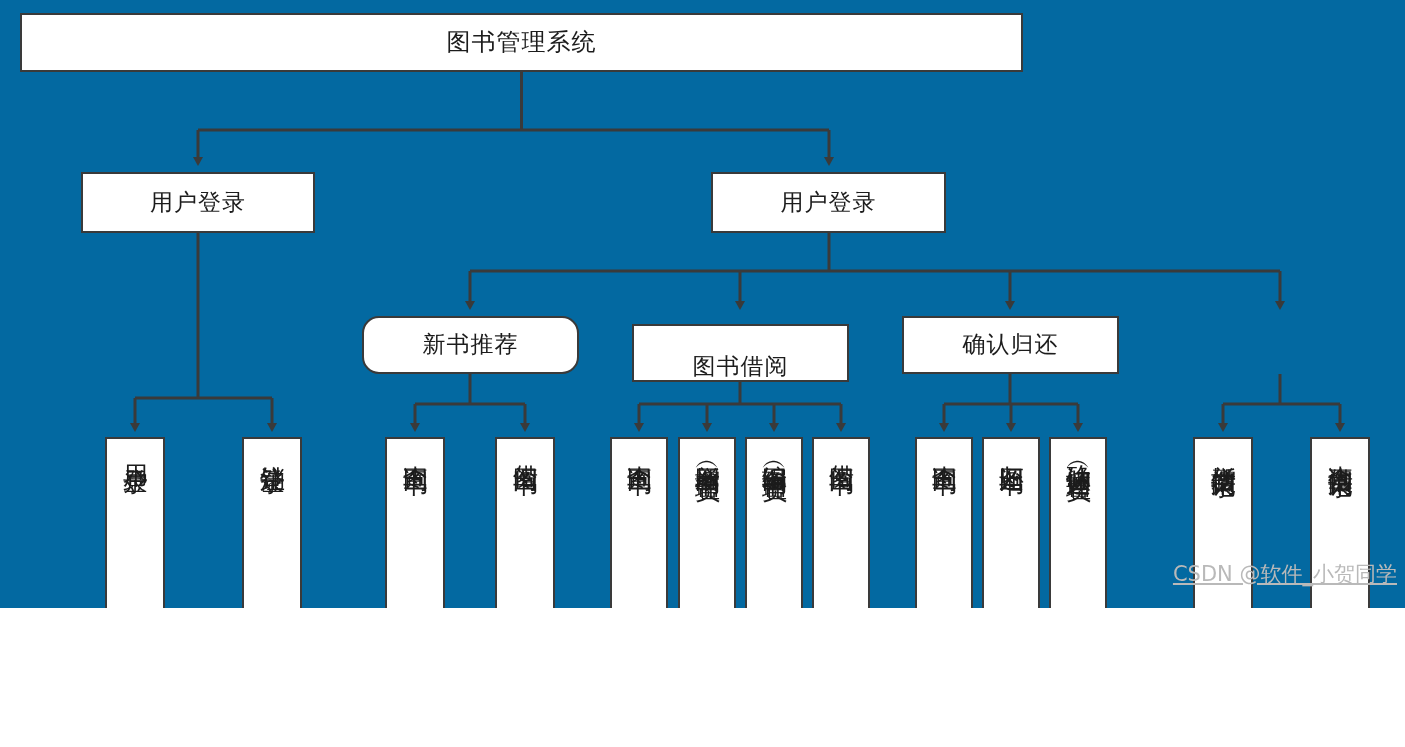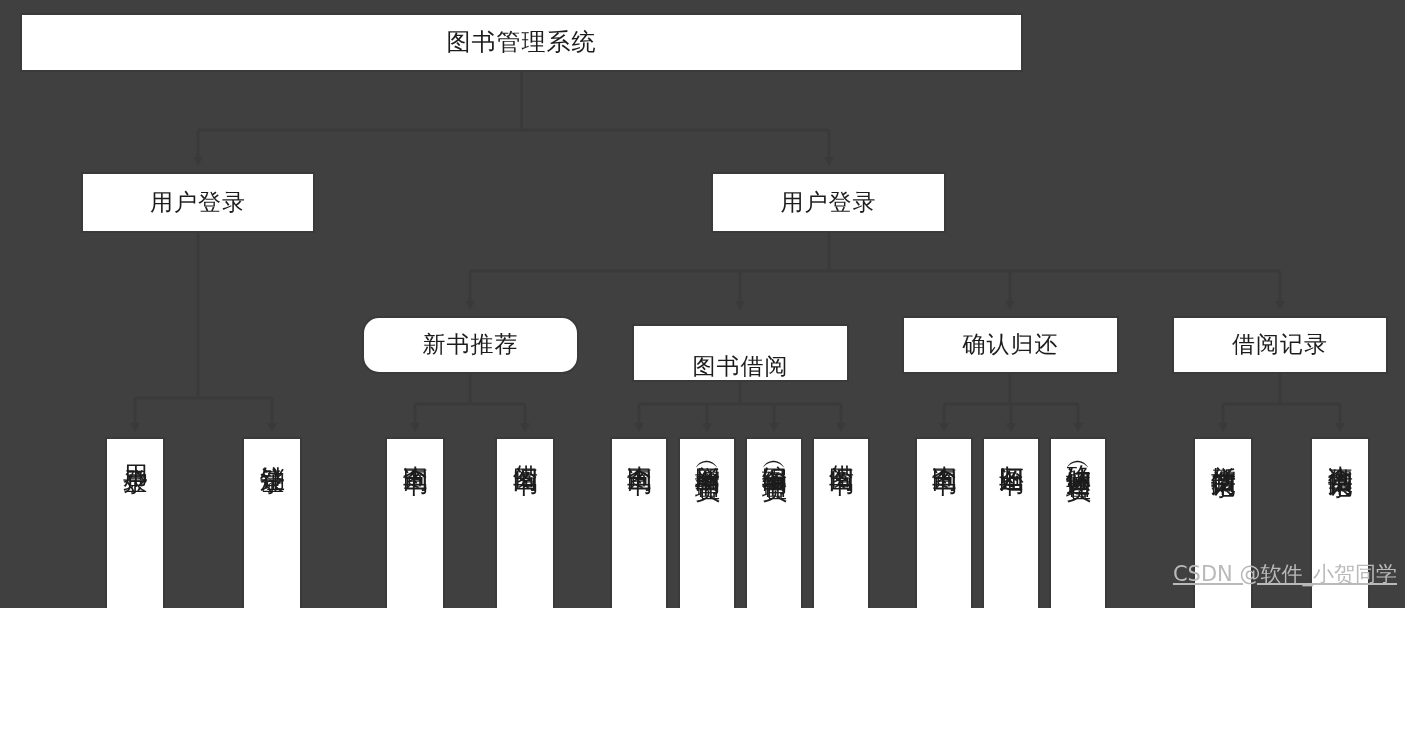--- a/index.html
+++ b/index.html
@@ -7,21 +7,21 @@
     padding: 0;
     background: #ffffff;
   }
   body {
     font-family: "DejaVu Sans", "Liberation Sans", sans-serif;
   }
   #canvas {
     position: relative;
     width: 1405px;
     height: 608px;
-    background: #404040;
+    background: #0369a1;
     overflow: hidden;
   }
   svg.edges {
     position: absolute;
     left: 0;
     top: 0;
     width: 1405px;
     height: 747px;
     pointer-events: none;
   }
@@ -146,23 +146,20 @@
 
   <div class="node h" style="left:362px; top:316px; width:217px; height:58px;border-radius:17px;">
     <span class="label">新书推荐</span>
   </div>
   <div class="node h" style="left:632px; top:324px; width:217px; height:58px;align-items:flex-end;">
     <span class="label">图书借阅</span>
   </div>
   <div class="node h" style="left:902px; top:316px; width:217px; height:58px;">
     <span class="label">确认归还</span>
   </div>
-  <div class="node h" style="left:1172px; top:316px; width:216px; height:58px;">
-    <span class="label">借阅记录</span>
-  </div>
 
   <div class="node v" style="left:105px; top:437px; width:60px; height:297px;">
     <span class="label">用户登录</span>
   </div>
   <div class="node v" style="left:242px; top:437px; width:60px; height:297px;">
     <span class="label">注销登录</span>
   </div>
 
   <div class="node v" style="left:385px; top:437px; width:60px; height:297px;">
     <span class="label">查询图书</span>

